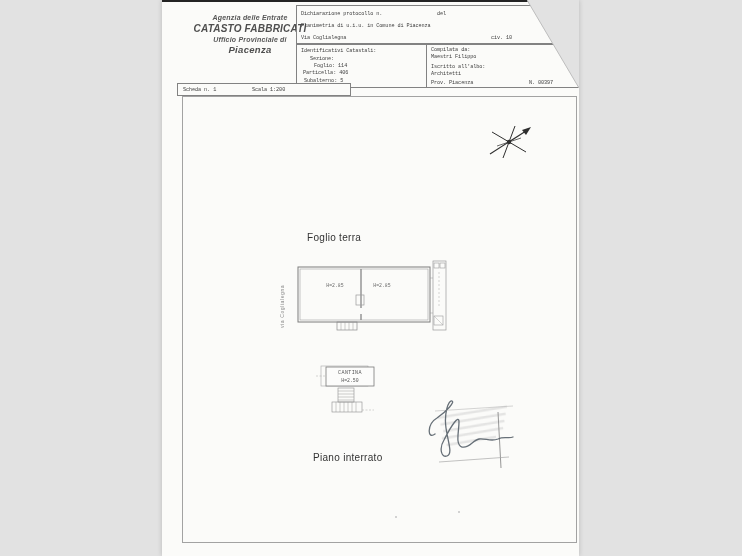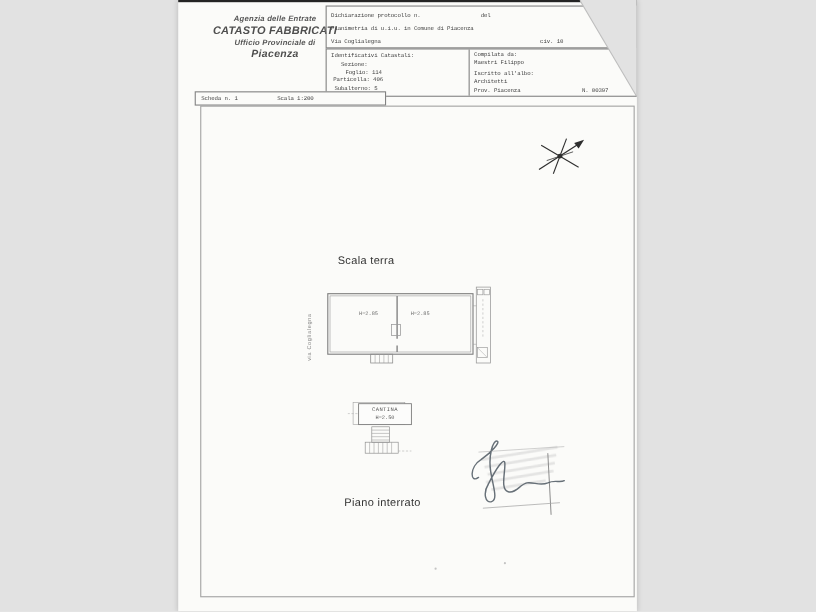--- a/index.html
+++ b/index.html
@@ -91,21 +91,21 @@
 
   <svg class="abs" style="left:487px;top:122px" width="46" height="40" viewBox="0 0 46 40">
     <line x1="3" y1="32" x2="39" y2="9" stroke="#2e2e2e" stroke-width="1.1"></line>
     <polygon points="44,5 35,8 39,13" fill="#2e2e2e"></polygon>
     <line x1="5" y1="10" x2="39" y2="30" stroke="#2e2e2e" stroke-width="1"></line>
     <line x1="16" y1="36" x2="28" y2="4" stroke="#2e2e2e" stroke-width="1"></line>
     <line x1="10" y1="24" x2="34" y2="16" stroke="#2e2e2e" stroke-width="0.7"></line>
     <circle cx="22" cy="20" r="2.2" fill="#2e2e2e"></circle>
   </svg>
 
-  <div class="abs plan-title" style="left:307px;top:232px">Scala terra</div>
+  <div class="abs plan-title" style="left:307px;top:232px">Foglio terra</div>
 
   <div class="abs vstreet">via Coglialegna</div>
 
   <svg class="abs" style="left:294px;top:258px" width="156" height="78" viewBox="0 0 156 78">
     <rect x="4" y="9" width="132" height="55" fill="none" stroke="#7d7d7d" stroke-width="1"></rect>
     <rect x="6" y="11" width="128" height="51" fill="none" stroke="#a2a2a2" stroke-width="0.6"></rect>
     <line x1="67" y1="11" x2="67" y2="50" stroke="#7d7d7d" stroke-width="1.2"></line>
     <line x1="67" y1="56" x2="67" y2="62" stroke="#7d7d7d" stroke-width="1.2"></line>
     <rect x="62" y="37" width="8" height="10" fill="none" stroke="#9a9a9a" stroke-width="0.7"></rect>
     <rect x="43" y="64" width="20" height="8" fill="none" stroke="#8c8c8c" stroke-width="0.7"></rect>

